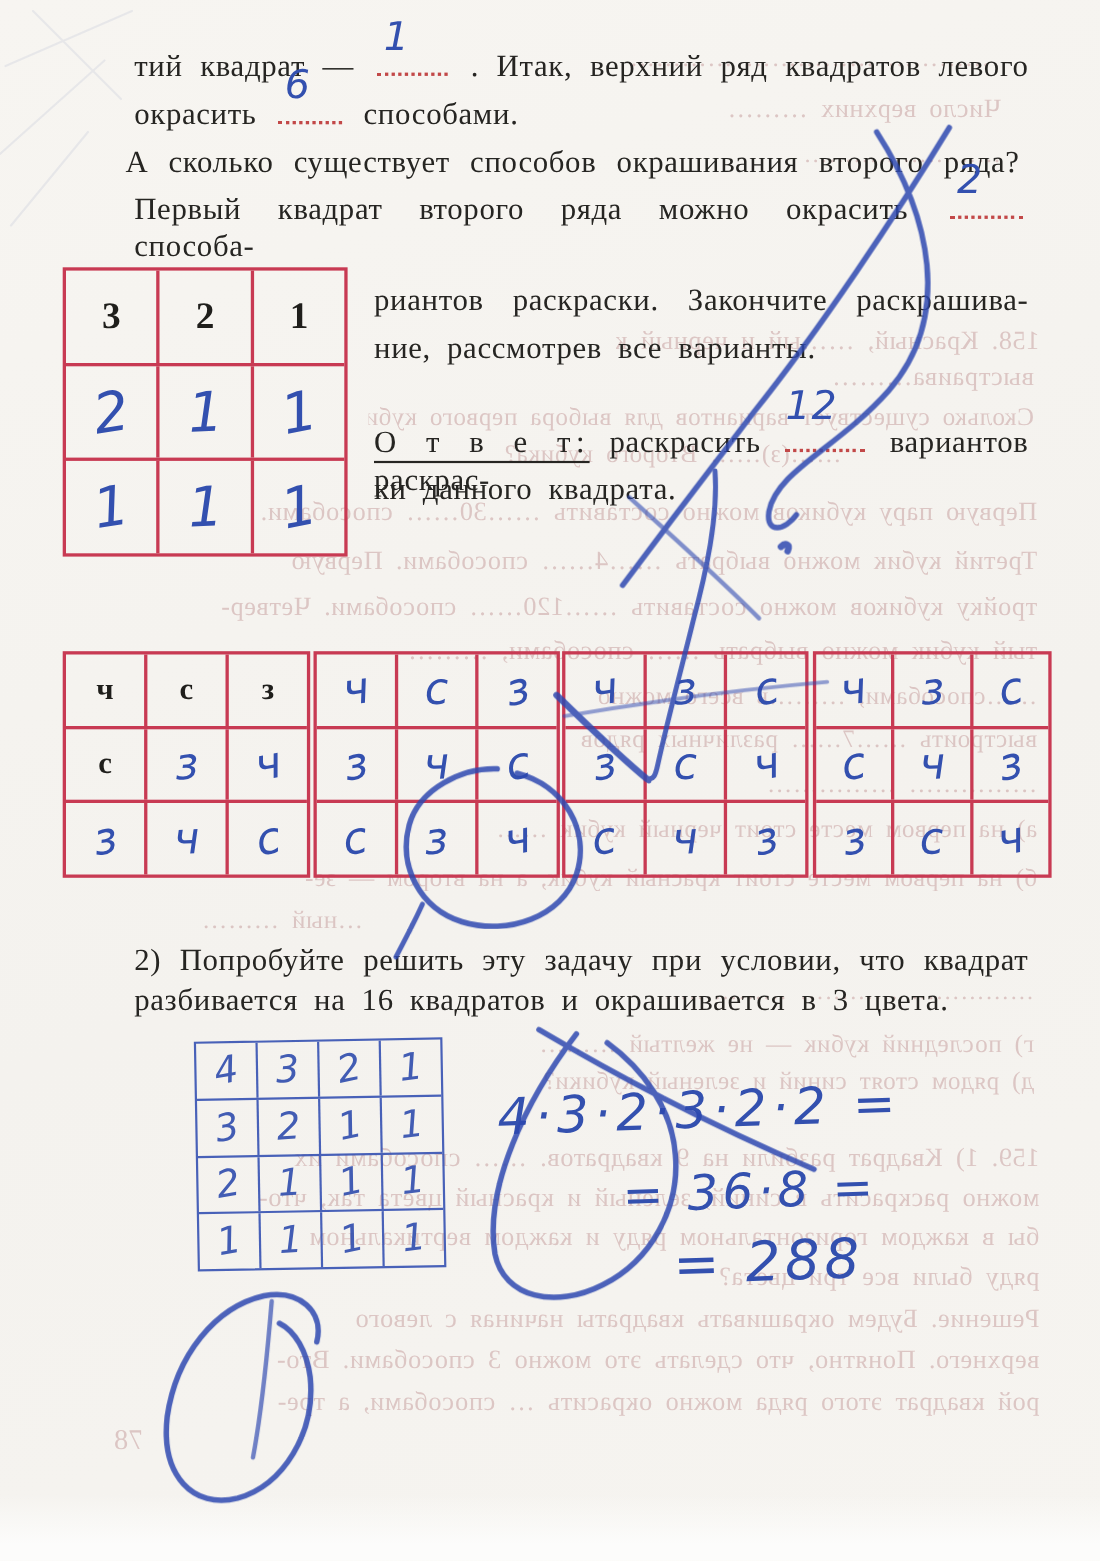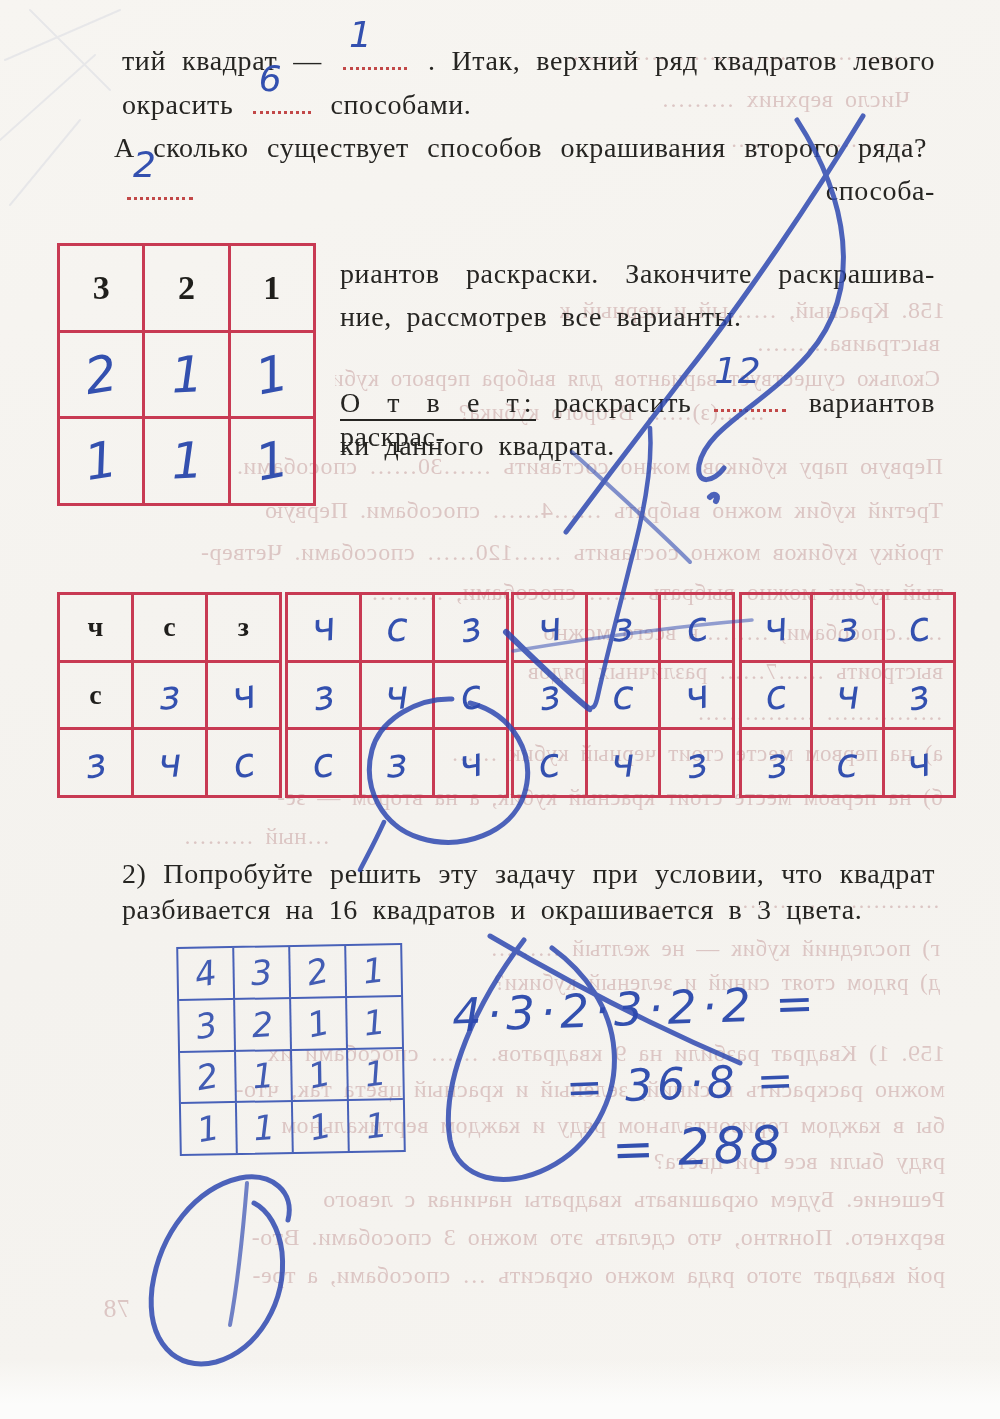--- a/index.html
+++ b/index.html
@@ -127,20 +127,21 @@
     <span>окрасить</span>
     <span class="blank" style="width:58px;">
       <span class="hw hw-over">6</span>
     </span>
     <span>способами.</span>
   </div>
   <div class="pline just" style="left:114px;top:131px;width:813px;">
     <span>А сколько существует способов окрашивания второго ряда?</span>
   </div>
   <div class="pline just" style="left:122px;top:174px;width:813px;">
+    <span>Первый квадрат второго ряда можно окрасить</span>
     <span class="blank" style="width:66px;">
       <span class="hw hw-over">2</span>
     </span>
     <span>способа-</span>
   </div>
 
   <div class="pline just" style="left:340px;top:257px;width:595px;">
     <span>риантов раскраски. Закончите раскрашива-</span>
   </div>
   <div class="pline" style="left:340px;top:300px;width:595px;">

